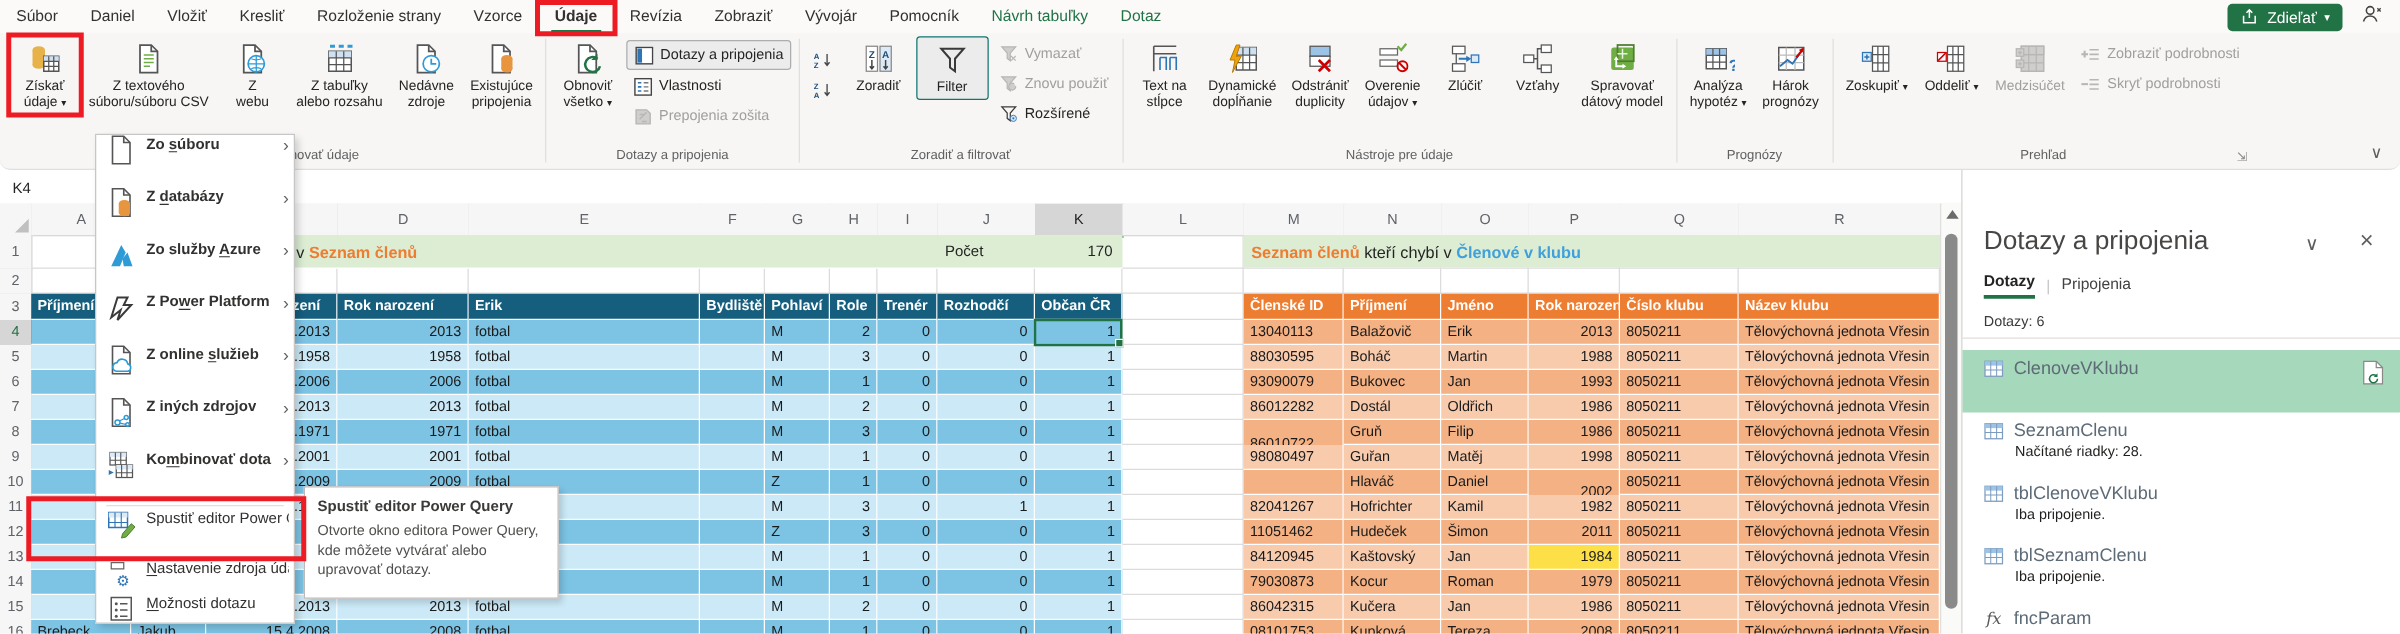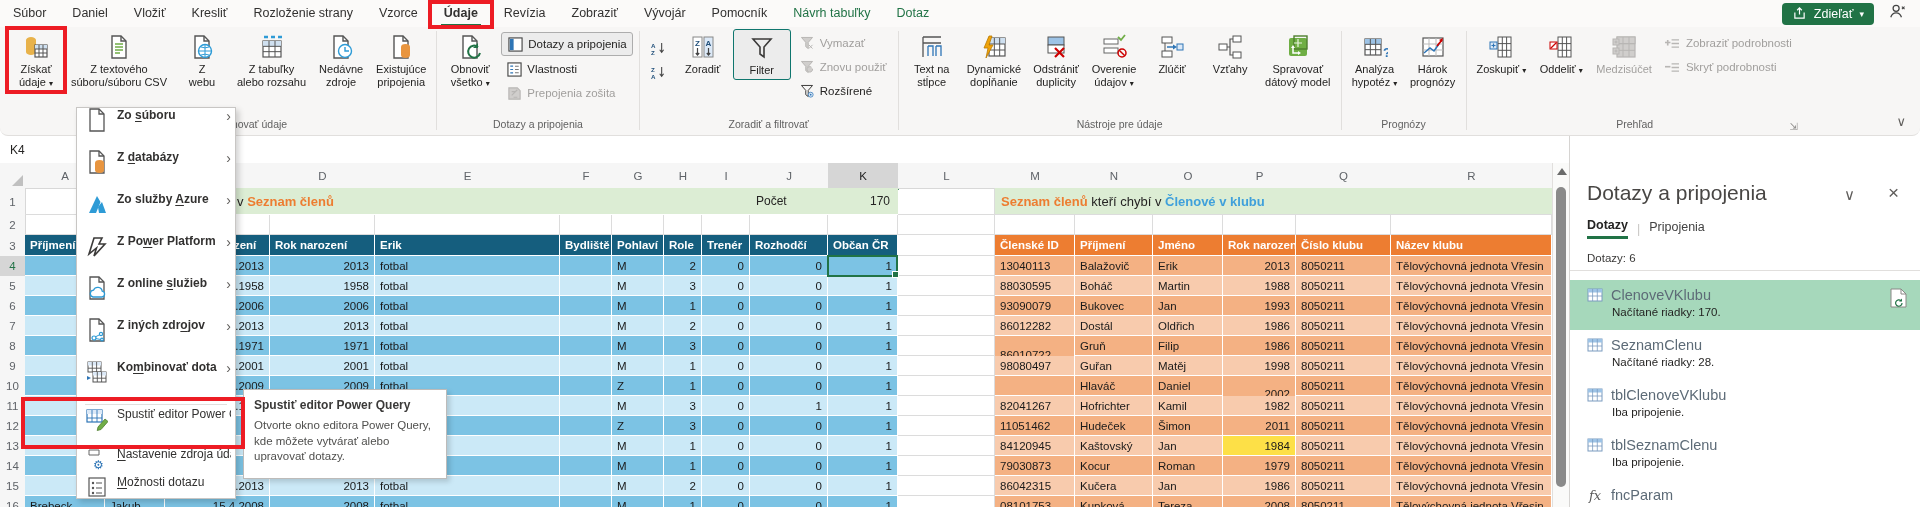--- a/index.html
+++ b/index.html
@@ -896,21 +896,20 @@
           <div class="qrow">
             <span class="sicon">
               <svg width="16" height="14" viewBox="0 0 16 14">
                 <rect x="1" y="1" width="14" height="12" fill="#fff" stroke="#7b9bbf"></rect>
                 <rect x="1" y="1" width="14" height="3.5" fill="#9dc3e6"></rect>
                 <path d="M5.6 1v12M10.3 1v12M1 8h14" stroke="#7b9bbf" stroke-width=".8"></path>
               </svg>
             </span>
             <span class="qname">ClenoveVKlubu</span>
           </div>
-          <div class="qdetail">Načítané riadky: 170.</div>
           <span class="qdoc"><svg width="17" height="20" viewBox="0 0 17 20">
               <path d="M1 1h10l5 5v13H1z" fill="#fff" stroke="#8a8886"></path>
               <path d="M11 1v5h5" fill="none" stroke="#8a8886"></path>
               <path d="M12 15a3.2 3.2 0 1 1-1-2.3" fill="none" stroke="#217346" stroke-width="1.2"></path>
               <path d="M12 10.5v3h-3z" fill="#217346"></path>
             </svg></span>
         </div>
         <div class="qitem" style="top: 194px;">
           <div class="qrow">
             <span class="sicon">

